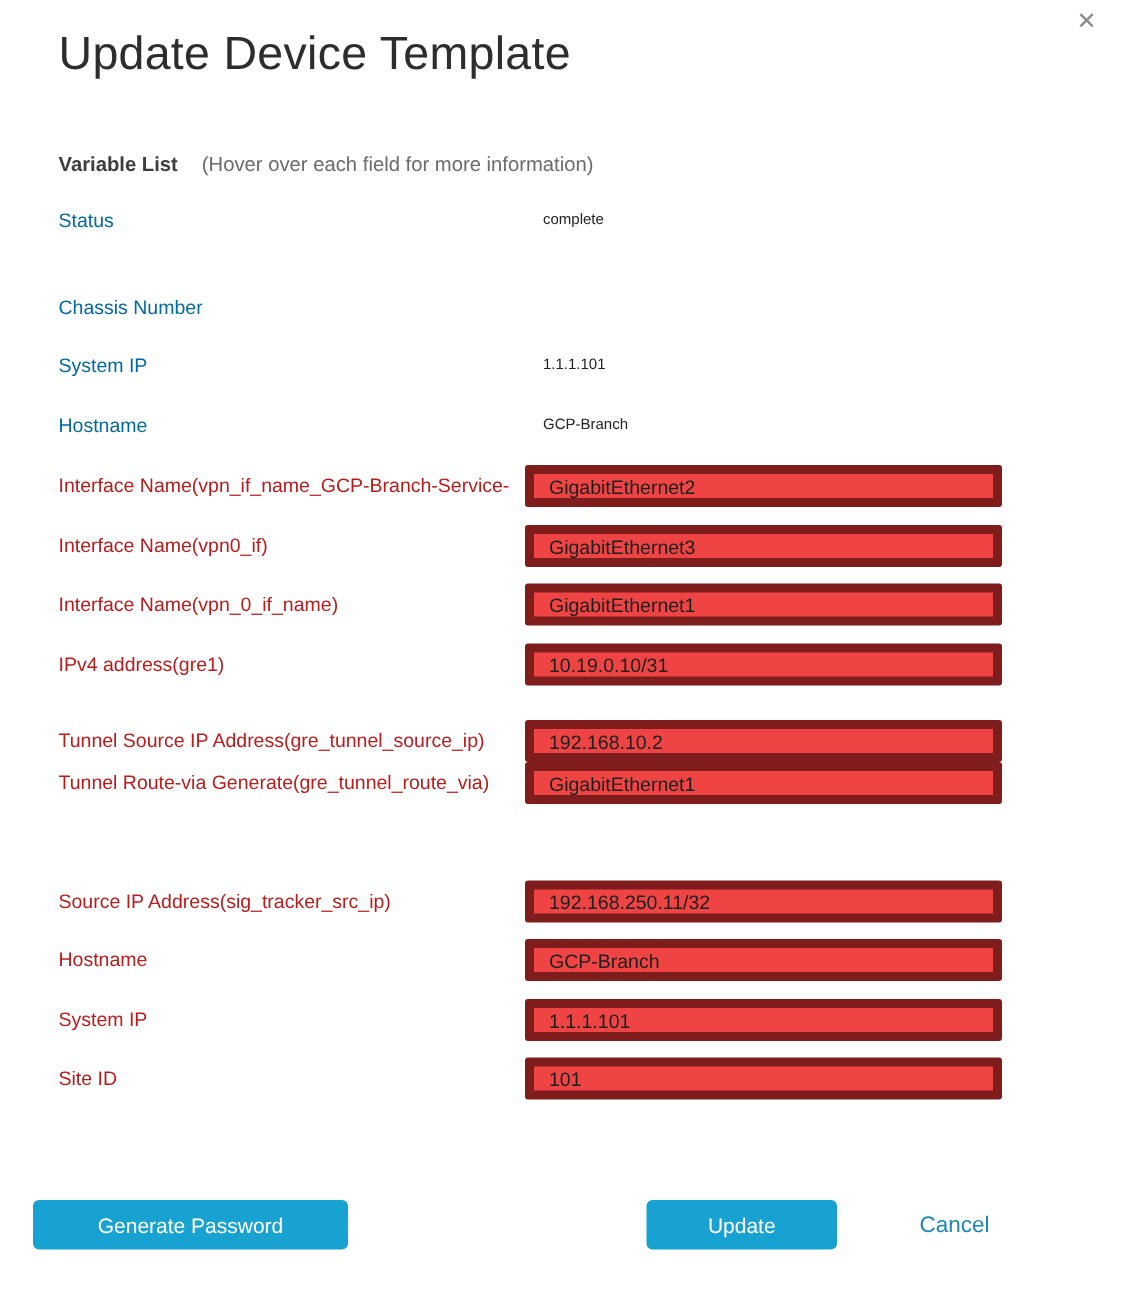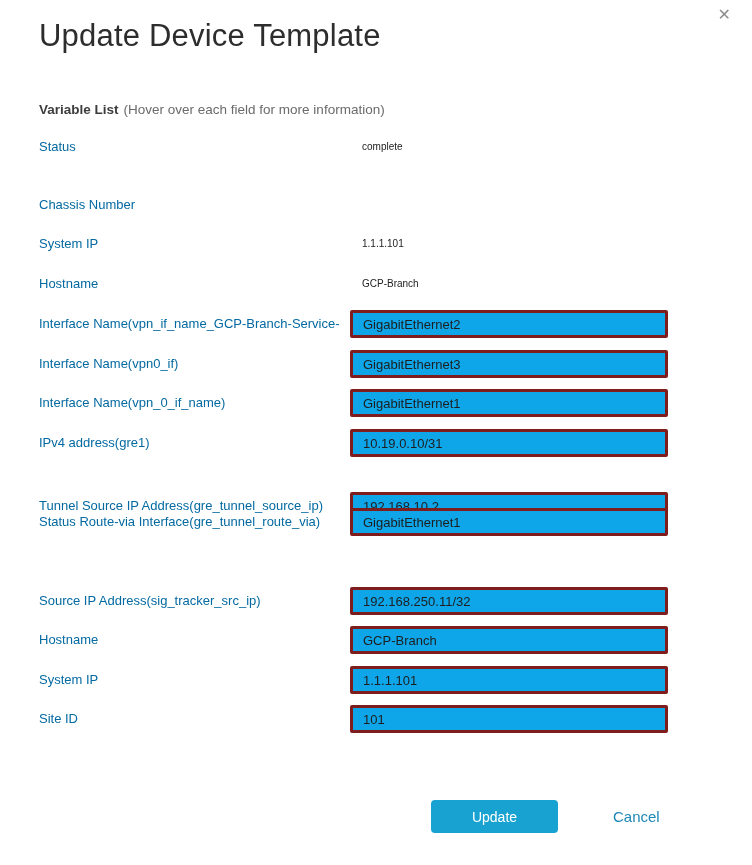--- a/index.html
+++ b/index.html
@@ -42,21 +42,21 @@
     position: absolute;
     left: 39px;
     top: 102px;
     font-size: 13.5px;
     color: #6b6b6b;
     white-space: nowrap;
   }
   .section-head .head {
     font-weight: bold;
     color: #3d3d3d;
-    margin-right: 5px;
+    margin-right: 16px;
   }
   .row {
     position: absolute;
     left: 39px;
     width: 629px;
   }
   .srow { height: 20px; }
   .srow .lbl {
     display: inline-block;
     line-height: 20px;
@@ -74,36 +74,36 @@
     line-height: 20px;
     font-size: 10px;
     color: #222222;
     white-space: nowrap;
   }
   .irow { height: 28px; }
   .irow .lbl {
     display: inline-block;
     line-height: 28px;
     font-size: 13px;
-    color: #0369a1;
+    color: #b91c1c;
     max-width: 309px;
     overflow: hidden;
     white-space: nowrap;
     vertical-align: top;
   }
   .irow input {
     position: absolute;
     left: 311px;
     top: 0;
     width: 318px;
     height: 28px;
     box-sizing: border-box;
-    border: 3px solid #7f1d1d;
+    border: 6px solid #7f1d1d;
     border-radius: 2px;
-    background: #0ea5e9;
+    background: #ef4444;
     padding: 0 10px;
     font-family: "Liberation Sans", sans-serif;
     font-size: 13px;
     color: #1e1e1e;
     outline: none;
   }
   .btn {
     position: absolute;
     top: 800px;
     height: 33px;
@@ -168,41 +168,42 @@
     <input type="text" value="GigabitEthernet3" style="">
   </div>
   <div class="row irow" style="top:389px">
     <span class="lbl">Interface Name(vpn_0_if_name)</span>
     <input type="text" value="GigabitEthernet1" style="">
   </div>
   <div class="row irow" style="top:429px">
     <span class="lbl">IPv4 address(gre1)</span>
     <input type="text" value="10.19.0.10/31" style="">
   </div>
-  <div class="row irow" style="top:492px">
+  <div class="row irow" style="top:480px">
     <span class="lbl">Tunnel Source IP Address(gre_tunnel_source_ip)</span>
     <input type="text" value="192.168.10.2" style="">
   </div>
   <div class="row irow" style="top:508px">
-    <span class="lbl">Status Route-via Interface(gre_tunnel_route_via)</span>
+    <span class="lbl">Tunnel Route-via Generate(gre_tunnel_route_via)</span>
     <input type="text" value="GigabitEthernet1" style="">
   </div>
   <div class="row irow" style="top:587px">
     <span class="lbl">Source IP Address(sig_tracker_src_ip)</span>
     <input type="text" value="192.168.250.11/32" style="">
   </div>
   <div class="row irow" style="top:626px">
     <span class="lbl">Hostname</span>
     <input type="text" value="GCP-Branch" style="">
   </div>
   <div class="row irow" style="top:666px">
     <span class="lbl">System IP</span>
     <input type="text" value="1.1.1.101" style="">
   </div>
   <div class="row irow" style="top:705px">
     <span class="lbl">Site ID</span>
     <input type="text" value="101" style="">
   </div>
 
+  <button class="btn btn-generate">Generate Password</button>
   <button class="btn btn-update">Update</button>
   <a class="link-cancel">Cancel</a>
 
 </div>
 
 </body></html>

